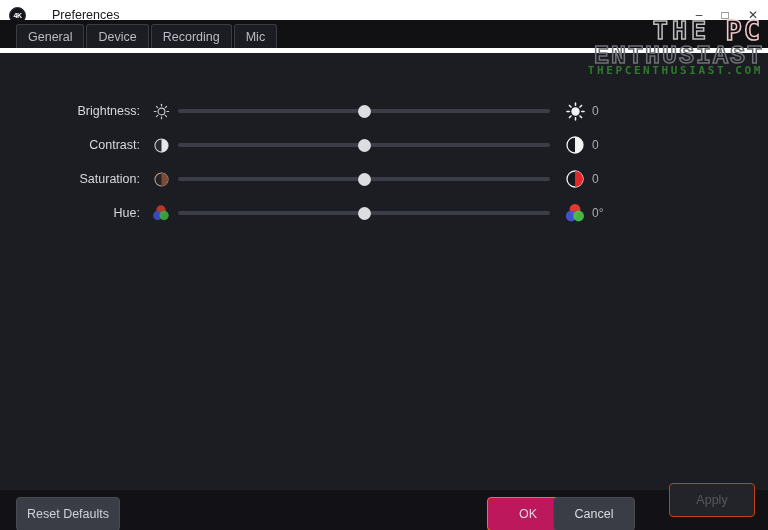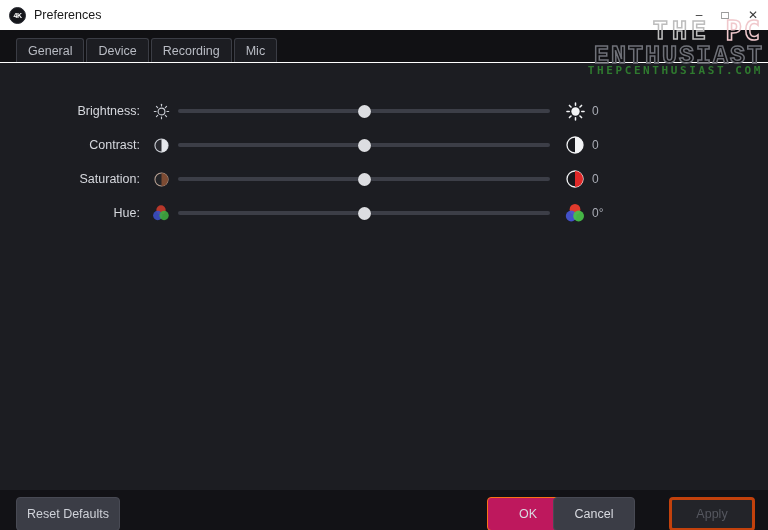--- a/index.html
+++ b/index.html
@@ -40,21 +40,21 @@
     color: #ffffff;
     font-size: 7px;
     font-weight: bold;
     display: flex;
     align-items: center;
     justify-content: center;
     letter-spacing: -0.5px;
     box-sizing: border-box;
   }
   .title-text {
-    margin-left: 8px;
+    margin-left: 26px;
     font-size: 12.5px;
     color: #1a1a1a;
   }
 
   .win-buttons {
     position: absolute;
     right: 0; top: 0;
     height: 30px;
     display: flex;
     align-items: stretch;
@@ -65,24 +65,24 @@
     align-items: center;
     justify-content: center;
     color: #3a3a3a;
     font-size: 12px;
   }
   .win-btn.close { width: 30px; }
 
   
   .tabbar {
     position: absolute;
-    left: 0; top: 30px;
+    left: 0; top: 20px;
     width: 768px; height: 33px;
     background: #111114;
-    border-bottom: 1px solid #ffffff;
+    border-bottom: 5px solid #ffffff;
     box-sizing: border-box;
   }
   .tabs {
     position: absolute;
     left: 16px; bottom: 0;
     display: flex;
     align-items: flex-end;
   }
   .tab {
     height: 24px;
@@ -205,25 +205,25 @@
     border: 1px solid #f97316;
   }
   .btn-cancel {
     left: 553px; top: 497px;
     width: 82px;
     background: #3b3d46;
     color: #d8dae0;
     border: 1px solid #484a54;
   }
   .btn-apply {
-    left: 669px; top: 497px;
+    left: 669px; top: 483px;
     width: 86px;
     background: #232429;
     color: #55575f;
-    border: 3px solid #c2410c;
+    border: 1px solid #c2410c;
   }
 
   
   .watermark {
     position: absolute;
     right: 2px; top: 16px;
     width: 230px;
     height: 60px;
     pointer-events: none;
     text-align: right;

